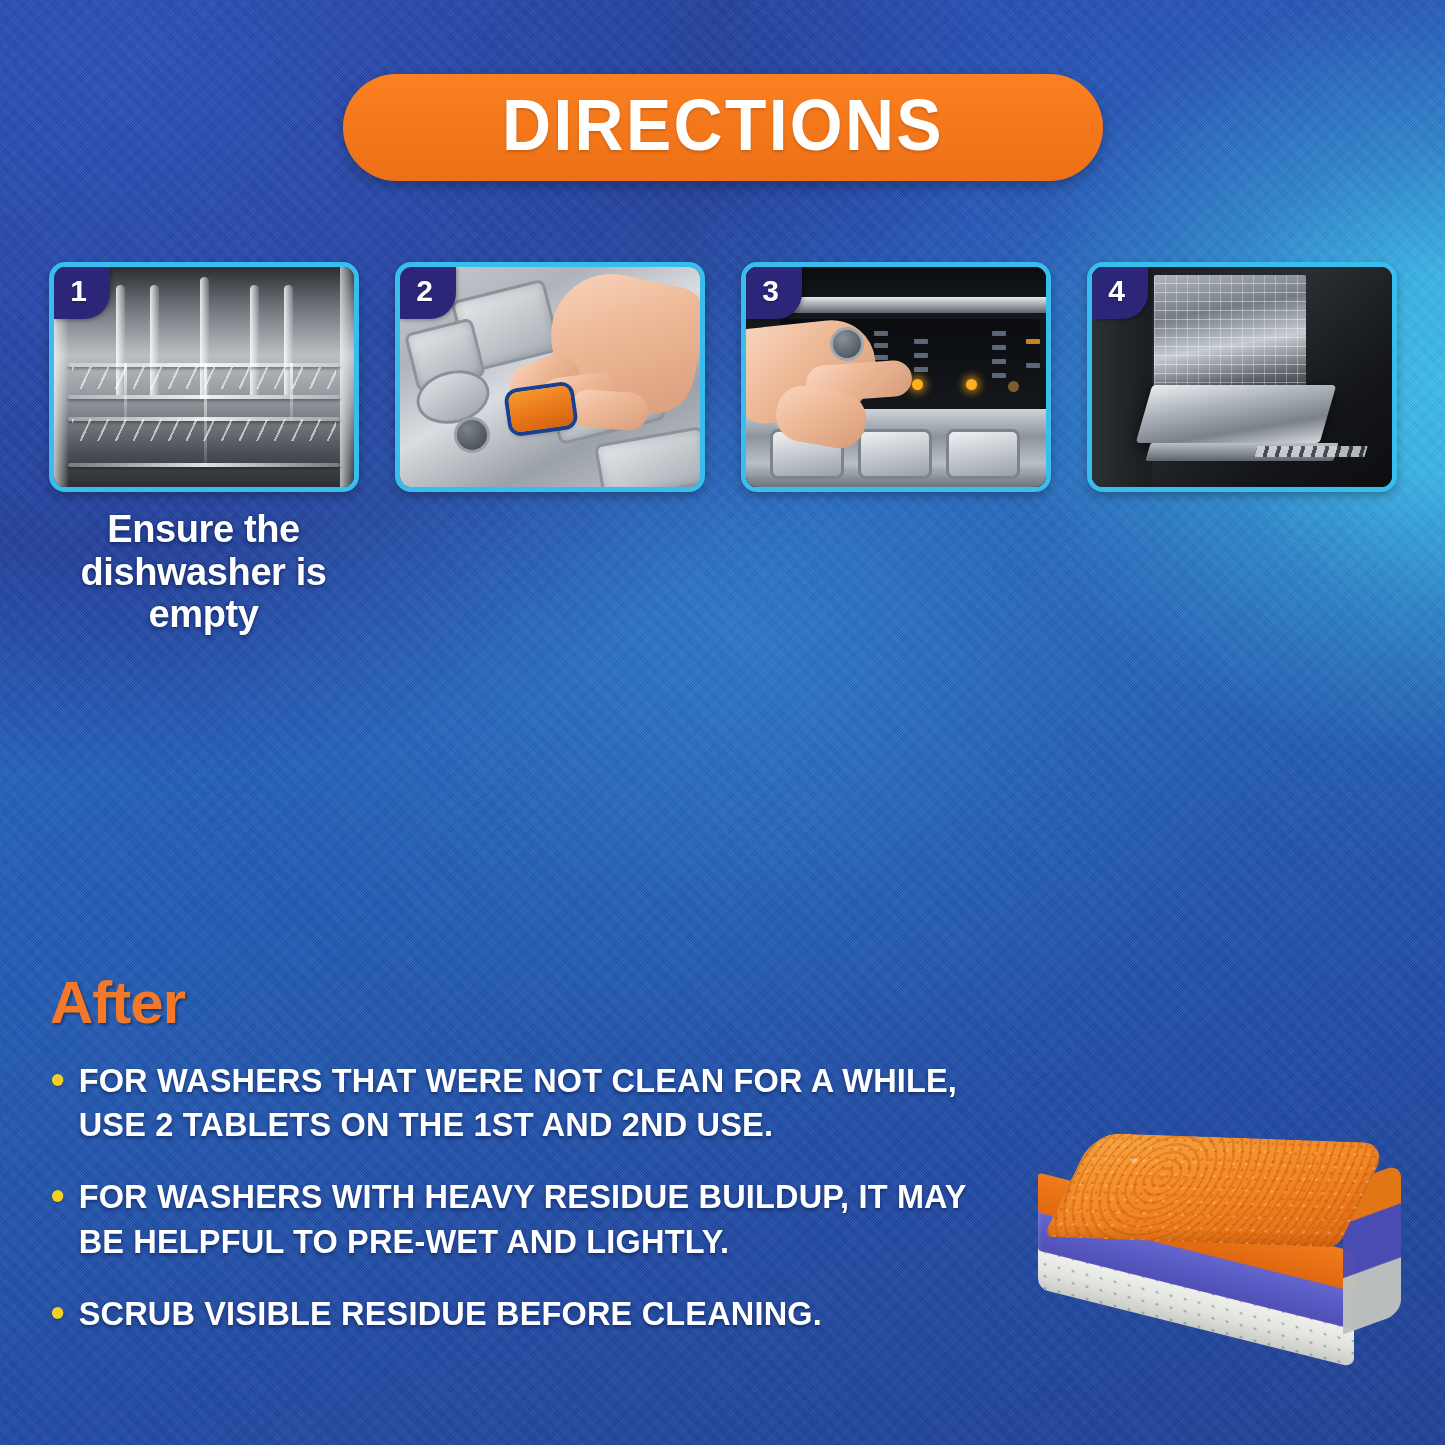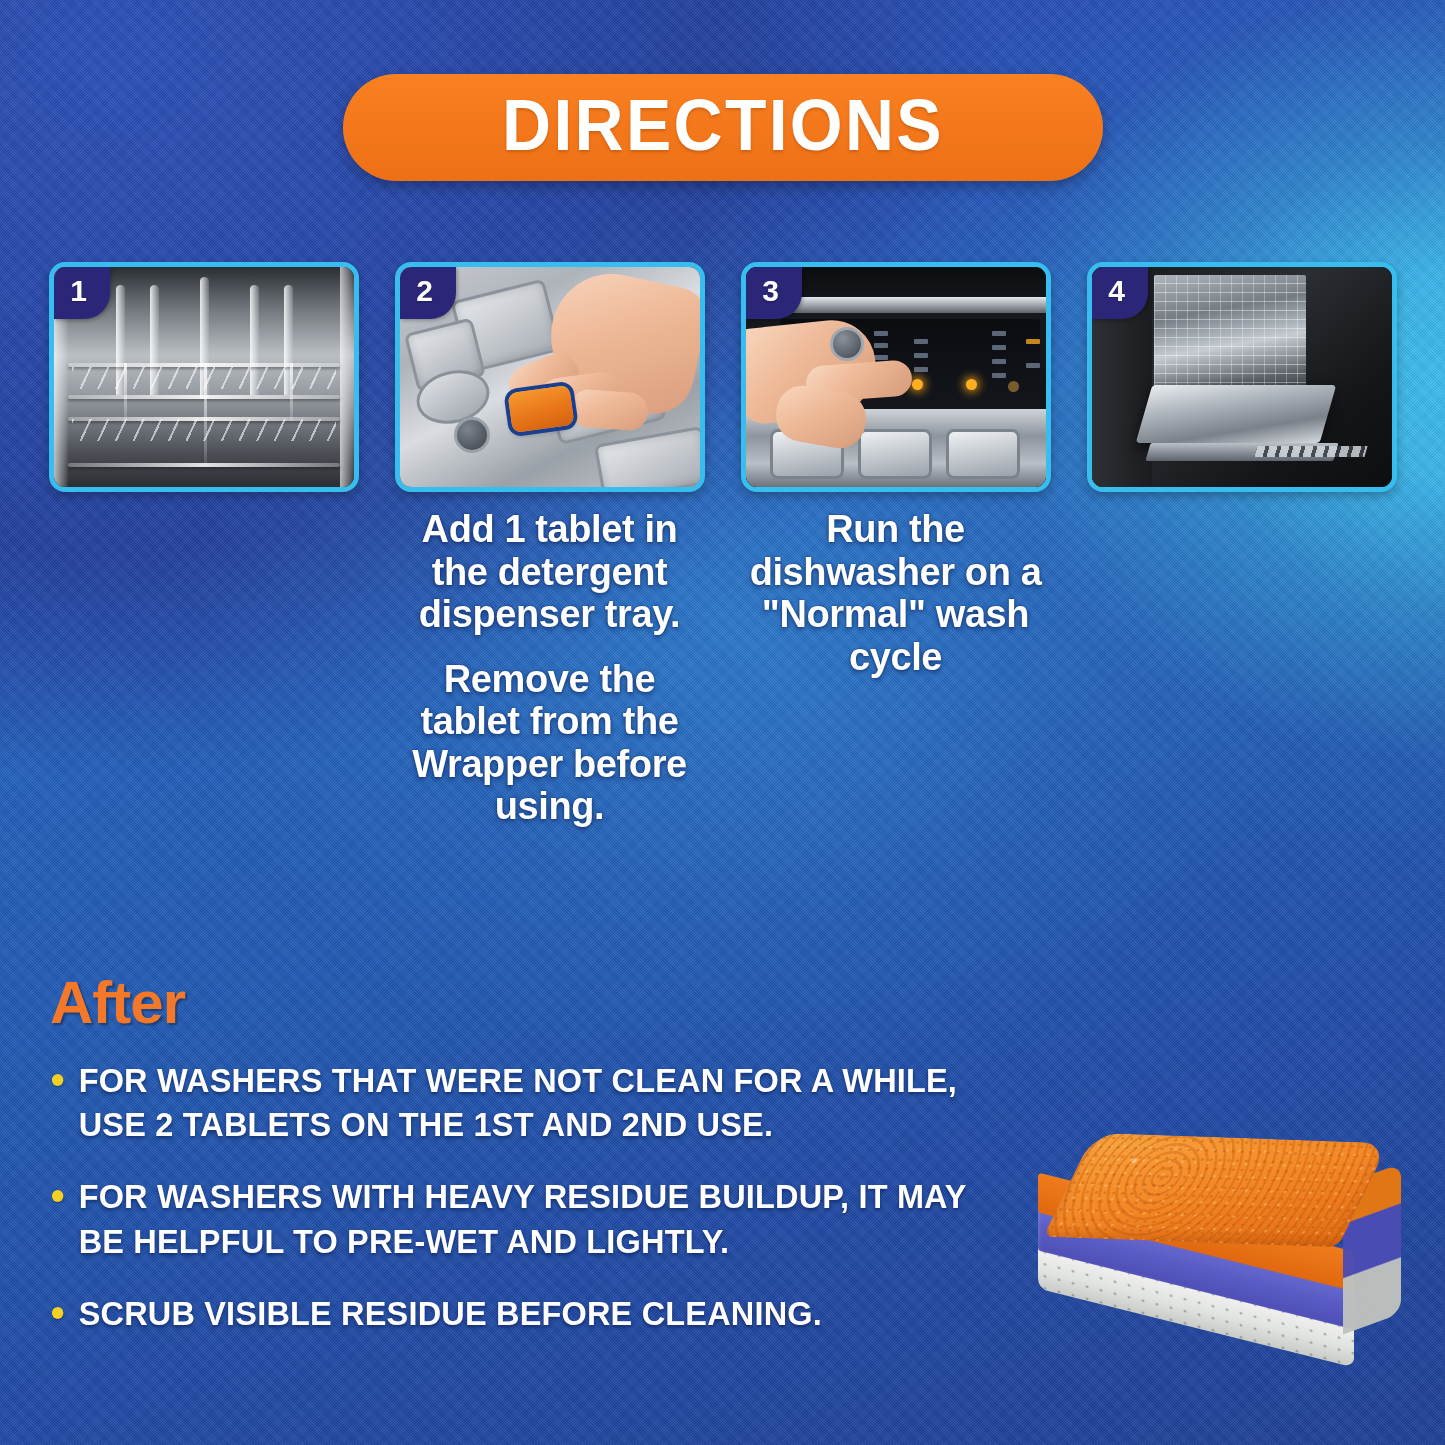--- a/index.html
+++ b/index.html
@@ -297,44 +297,43 @@
             <div class="zig" style="top:100px;"></div>
             <div class="zig" style="top:152px;"></div>
             <div class="vbar" style="left:70px; top:96px; height:58px;"></div>
             <div class="vbar" style="left:150px; top:96px; height:100px;"></div>
             <div class="vbar" style="left:236px; top:96px; height:58px;"></div>
           </div>
           <div class="badge">
             <span>1</span>
           </div>
         </div>
+        <div class="caption">
+          <p>Ensure the dishwasher is empty</p>
+        </div>
       </div>
 
       <div class="step">
         <div class="thumb">
           <div class="sc2">
             <div class="tray" style="left:58px; top:22px; width:96px; height:74px; transform:rotate(-14deg);"></div>
             <div class="tray" style="left:10px; top:58px; width:70px; height:60px; transform:rotate(-14deg);"></div>
             <div class="oval" style="left:16px; top:104px; width:74px; height:52px; transform:rotate(-14deg);"></div>
             <div class="tray" style="left:150px; top:96px; width:110px; height:70px; transform:rotate(-14deg);"></div>
             <div class="knob" style="left:54px; top:150px;"></div>
             <div class="tab" style="left:110px; top:122px;"></div>
             <div class="hand" style="left:150px; top:10px; width:150px; height:130px; border-radius:60px 30px 40px 70px; transform:rotate(12deg);"></div>
             <div class="hand" style="left:108px; top:92px; width:72px; height:42px; border-radius:22px; transform:rotate(-22deg);"></div>
             <div class="hand" style="left:140px; top:108px; width:80px; height:40px; border-radius:20px; transform:rotate(-8deg);"></div>
             <div class="hand" style="left:170px; top:124px; width:78px; height:38px; border-radius:19px; transform:rotate(4deg);"></div>
             <div class="tray" style="left:198px; top:168px; width:110px; height:58px; transform:rotate(-10deg);"></div>
           </div>
           <div class="badge">
             <span>2</span>
           </div>
-        </div>
-        <div class="caption">
-          <p>Add 1 tablet in the detergent dispenser tray.</p>
-          <p>Remove the tablet from the Wrapper before using.</p>
         </div>
       </div>
 
       <div class="step">
         <div class="thumb">
           <div class="sc3">
             <div class="trim" style="top:30px;"></div>
             <div class="panel"></div>
             <div class="seg" style="left:128px; top:64px;"></div>
             <div class="seg" style="left:128px; top:76px;"></div>
@@ -359,23 +358,20 @@
             <div class="cup" style="left:200px;"></div>
             <div class="hand3" style="left:-10px; top:56px; width:140px; height:96px; border-radius:20px 50px 60px 30px; transform:rotate(-6deg);"></div>
             <div class="hand3" style="left:60px; top:96px; width:106px; height:36px; border-radius:18px; transform:rotate(-4deg);"></div>
             <div class="hand3" style="left:30px; top:122px; width:90px; height:56px; border-radius:26px; transform:rotate(10deg);"></div>
             <div class="knob" style="position:absolute; left:84px; top:60px; width:34px; height:34px; border-radius:50%; background:radial-gradient(circle at 35% 30%,#8b9199,#40464c); border:3px solid #a2a8af;"></div>
           </div>
           <div class="badge">
             <span>3</span>
           </div>
         </div>
-        <div class="caption">
-          <p>Run the dishwasher on a "Normal" wash cycle</p>
-        </div>
       </div>
 
       <div class="step">
         <div class="thumb">
           <div class="sc4">
             <div class="cab"></div>
             <div class="cav">
                 <div class="mesh"></div>
               </div>
             <div class="door"></div>

